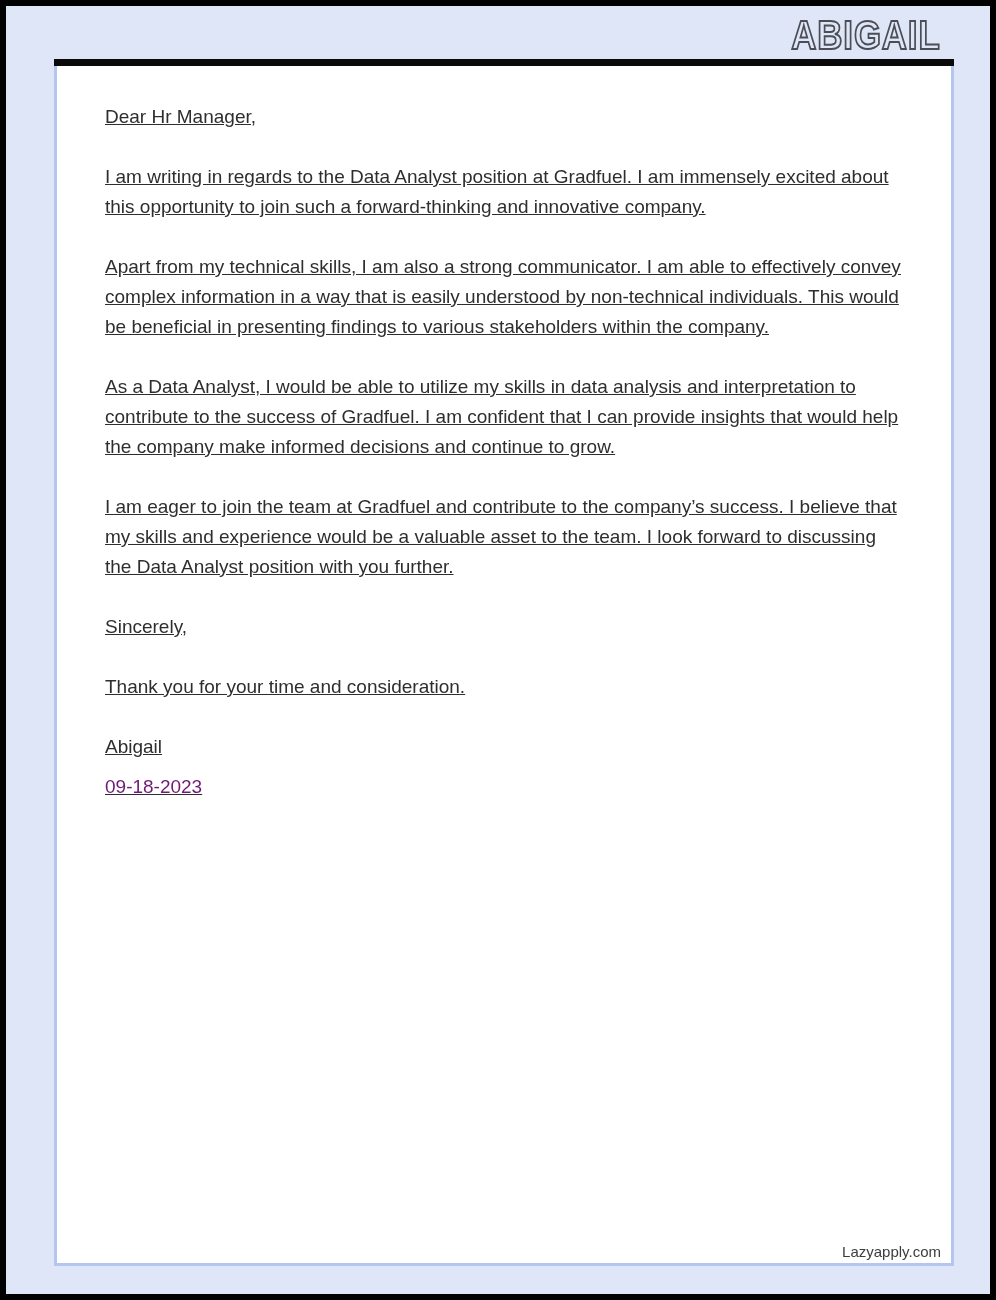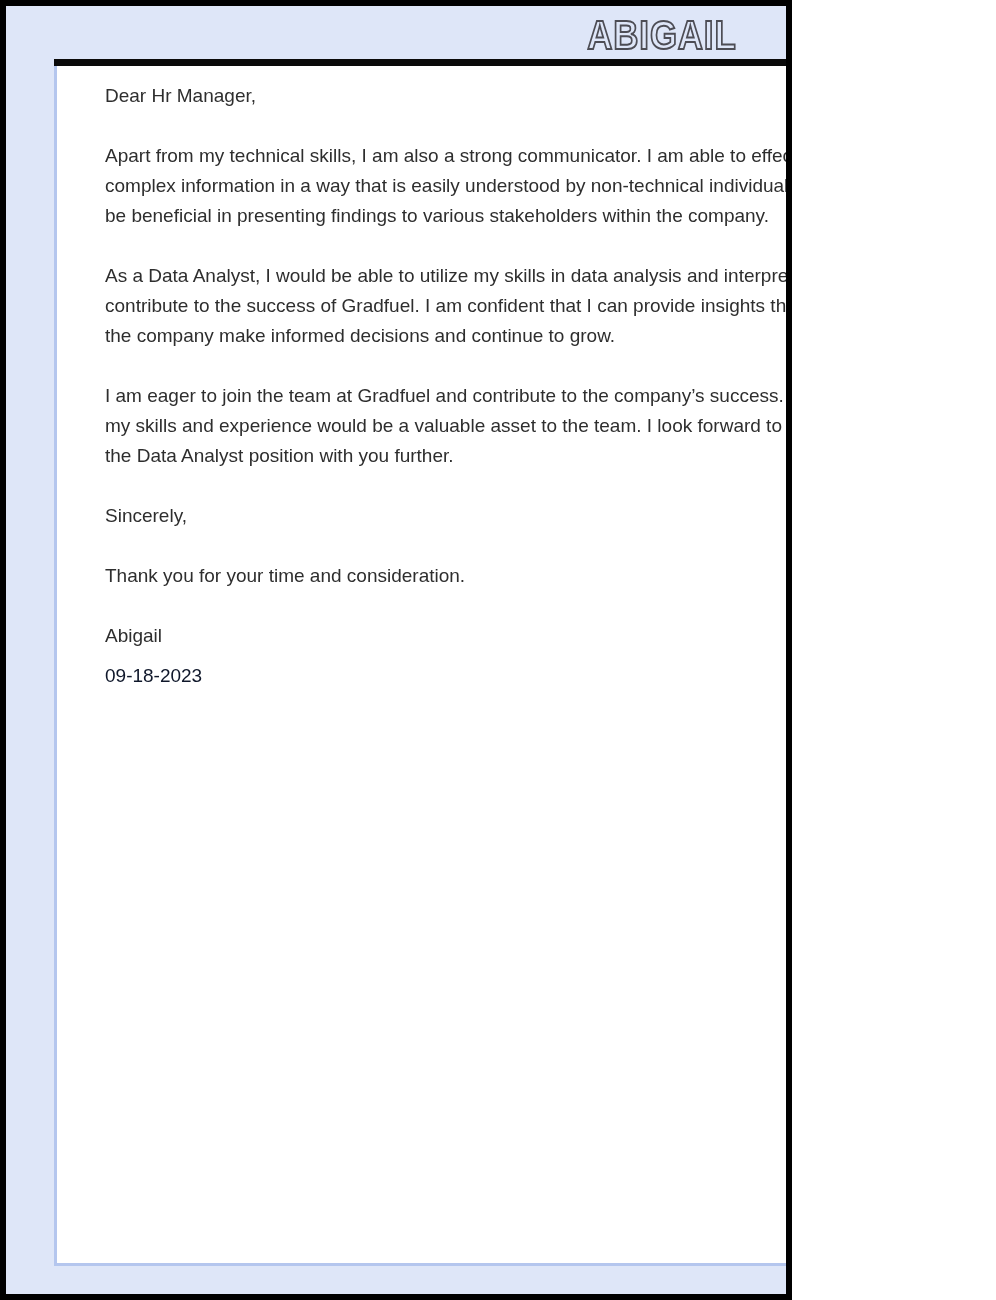--- a/index.html
+++ b/index.html
@@ -1,18 +1,18 @@
 <!DOCTYPE html>
 <html><head>
 <meta charset="utf-8">
 <style>
   html, body { margin: 0; padding: 0; background: #ffffff; }
   .canvas {
     position: relative;
-    width: 792px;
+    width: 996px;
     height: 1300px;
     box-sizing: border-box;
     background: #dee6f8;
     border: 6px solid #000000;
     overflow: hidden;
     font-family: "Liberation Sans", sans-serif;
   }
   .brand {
     position: absolute;
     top: 6px;
@@ -38,28 +38,29 @@
   .letter {
     position: absolute;
     left: 48px;
     top: 60px;
     width: 900px;
     height: 1200px;
     box-sizing: border-box;
     background: #ffffff;
     border: 3px solid #b4c6ee;
     border-top: none;
-    padding: 15px 49px 0 48px;
+    padding: 36px 49px 0 48px;
     color: #2e2e2e;
     font-size: 19px;
     line-height: 30px;
+    text-decoration: underline;
   }
   .letter p { margin: 0 0 30px 0; }
   .letter p.signature { margin-bottom: 10px; }
-  .date { color: #0f172a; }
+  .date { color: #701a75; }
   .watermark {
     position: absolute;
     right: 10px;
     bottom: 1px;
     font-size: 15px;
     line-height: 20px;
     color: #3d3d3d;
   }
 </style>
 </head>
@@ -68,20 +69,21 @@
 <div class="canvas">
 
   <div class="brand">ABIGAIL</div>
 
   <div class="topline"></div>
 
   <div class="letter">
 
     <p>Dear Hr Manager,</p>
 
+    <p>I am writing in regards to the Data Analyst position at Gradfuel. I am immensely excited about this opportunity to join such a forward-thinking and innovative company.</p>
 
     <p>Apart from my technical skills, I am also a strong communicator. I am able to effectively convey complex information in a way that is easily understood by non-technical individuals. This would be beneficial in presenting findings to various stakeholders within the company.</p>
 
     <p>As a Data Analyst, I would be able to utilize my skills in data analysis and interpretation to contribute to the success of Gradfuel. I am confident that I can provide insights that would help the company make informed decisions and continue to grow.</p>
 
     <p>I am eager to join the team at Gradfuel and contribute to the company’s success. I believe that my skills and experience would be a valuable asset to the team. I look forward to discussing the Data Analyst position with you further.</p>
 
     <p>Sincerely,</p>
 
     <p>Thank you for your time and consideration.</p>

